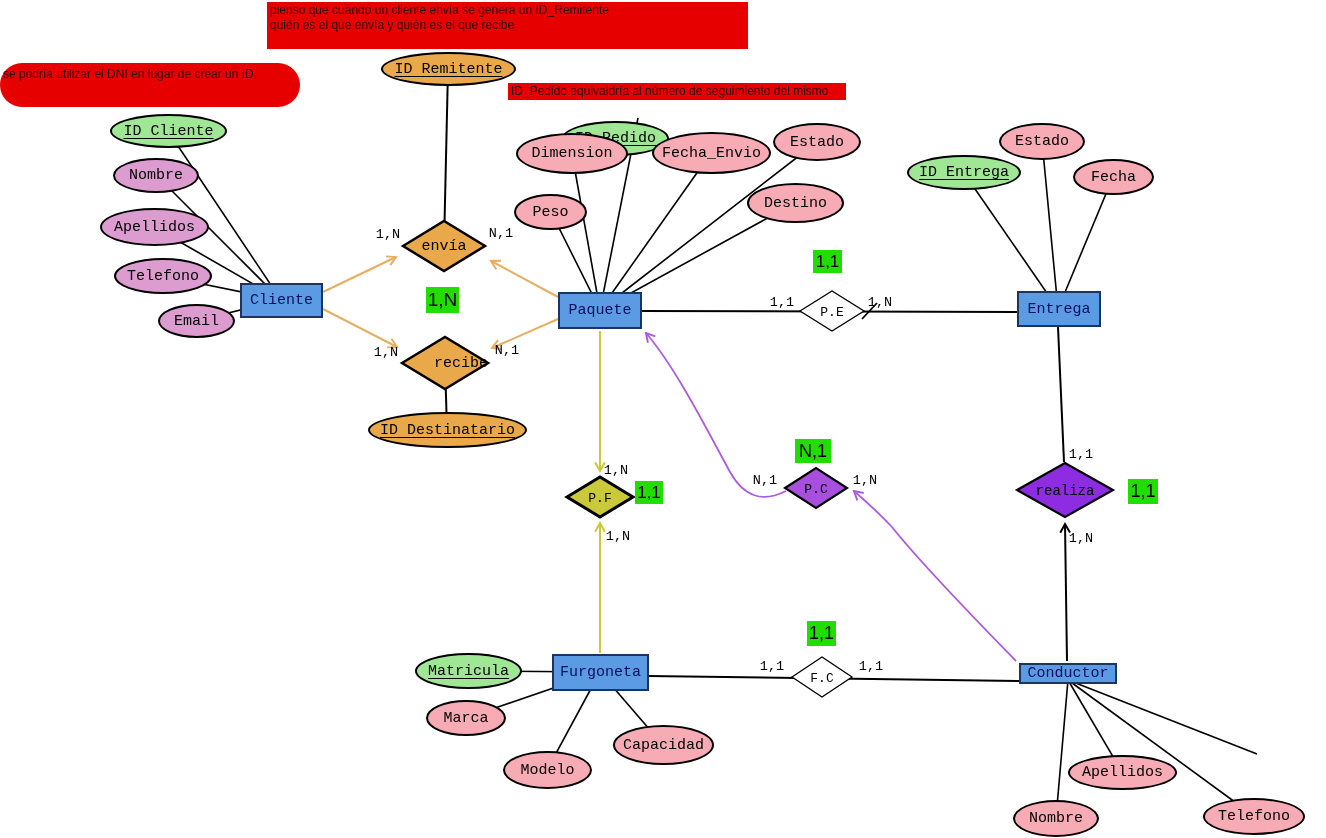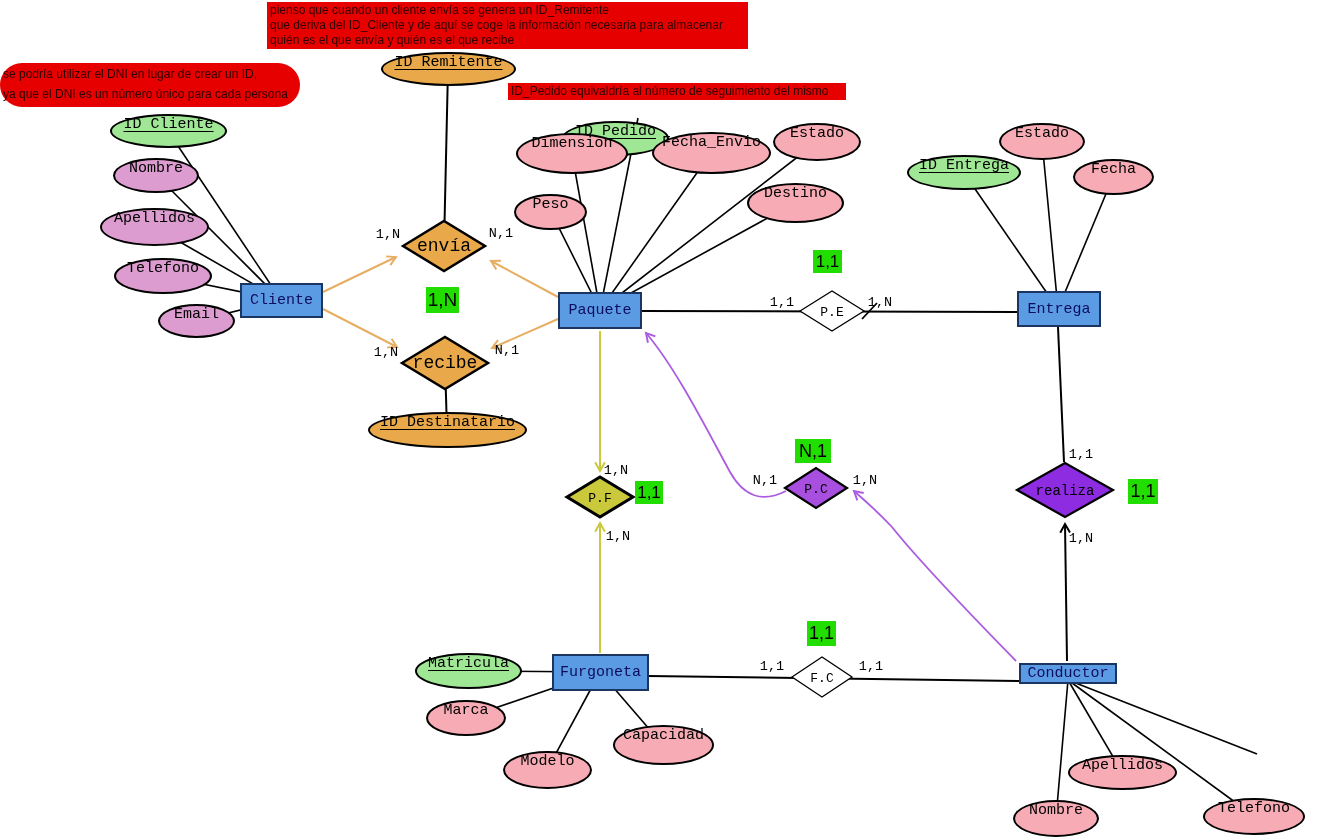--- a/index.html
+++ b/index.html
@@ -1,31 +1,31 @@
 <!DOCTYPE html>
 <html><head>
 <meta charset="utf-8">
 <style>
   html,body{margin:0;padding:0;background:#fff;}
   #stage{position:relative;width:1326px;height:838px;background:#ffffff;overflow:hidden;
          font-family:"Liberation Mono","DejaVu Sans Mono",monospace;padding-left:16px;}
   svg.layer{position:absolute;left:0;top:0;z-index:1;}
   .el{position:absolute;box-sizing:border-box;border:2px solid #000;border-radius:50%;
-      display:flex;justify-content:center;font-size:15px;color:#000;
+      display:flex;align-items:center;justify-content:center;font-size:15px;color:#000;
       z-index:2;white-space:nowrap;}
   .plum{background:#dc9ccf;}
   .pink{background:#f7abb5;}
   .keyattr{background:#9fe695;}
   .orangeattr{background:#e9a94a;}
   .key{text-decoration:underline;text-underline-offset:3px;}
   .ent{position:absolute;box-sizing:border-box;border:2px solid #1a3560;background:#5b9be4;
        display:flex;align-items:center;justify-content:center;font-size:15px;color:#0d0d5e;
        z-index:2;white-space:nowrap;}
   .dt{position:absolute;transform:translate(-50%,-50%);font-size:13px;color:#000;z-index:3;white-space:nowrap;}
-  .dt.big{font-size:18px;}
+  .dt.big{font-size:15px;}
   .dt.mid{font-size:14px;}
   .card{position:absolute;transform:translate(-50%,-50%);font-size:13.5px;color:#000;z-index:3;white-space:nowrap;}
   .gl{position:absolute;background:#22dd00;color:#000;display:flex;align-items:center;justify-content:center;
       font-family:"Liberation Sans","DejaVu Sans",sans-serif;z-index:3;white-space:nowrap;}
   .note{position:absolute;background:#e60000;color:#2e0000;z-index:4;box-sizing:border-box;
         font-family:"Liberation Sans","DejaVu Sans",sans-serif;font-size:12px;padding:1px 3px;white-space:nowrap;}
   .note.top{line-height:15px;}
   .note.left{line-height:20px;}
   .note.mid{line-height:14px;}
 </style>
@@ -108,26 +108,24 @@
       <polygon points="800,311 832,291 864,311 832,331" fill="#ffffff" stroke-width="1.3"></polygon>
       <polygon points="567,497 600,477 633,497 600,517" fill="#c9c93b" stroke-width="3"></polygon>
       <polygon points="785,488 816,468 847,488 816,508" fill="#a94fe0" stroke-width="2.2"></polygon>
       <polygon points="792,677 822,657 852,677 822,697" fill="#ffffff" stroke-width="1.3"></polygon>
       <polygon points="1017,490 1065,463 1113,490 1065,517" fill="#8e2ce2" stroke-width="2.2"></polygon>
     </g>
   </svg>
 
   <div class="note top" style="left:267px;top:2px;width:481px;height:47px;">
     <div>pienso que cuando un cliente envía se genera un ID_Remitente</div>
-    <div>que deriva del ID_Cliente y de aquí se coge la información necesaria para almacenar</div>
     <div>quién es el que envía y quién es el que recibe</div>
   </div>
   <div class="note left" style="left:0px;top:63px;width:300px;height:44px;border-radius:22px;">
     <div>se podría utilizar el DNI en lugar de crear un ID,</div>
-    <div>ya que el DNI es un número único para cada persona</div>
   </div>
   <div class="note mid" style="left:508px;top:83px;width:338px;height:17px;">
     <div>ID_Pedido equivaldría al número de seguimiento del mismo</div>
   </div>
 
   <div class="el keyattr" style="left:110px;top:114px;width:117px;height:34px;">
       <span class="key">ID Cliente</span>
     </div>
   <div class="el plum" style="left:113px;top:158px;width:86px;height:35px;">
       <span>Nombre</span>
@@ -211,21 +209,21 @@
       <span>Entrega</span>
     </div>
   <div class="ent" style="left:552px;top:654px;width:97px;height:37px;">
       <span>Furgoneta</span>
     </div>
   <div class="ent" style="left:1019px;top:663px;width:98px;height:21px;">
       <span>Conductor</span>
     </div>
 
   <div class="dt big" style="left:444px;top:246px;">envía</div>
-  <div class="dt big" style="left:445px;top:363px;">recibe</div>
+  <div class="dt big" style="left:461px;top:363px;">recibe</div>
   <div class="dt" style="left:832px;top:312px;">P.E</div>
   <div class="dt" style="left:600px;top:498px;">P.F</div>
   <div class="dt" style="left:816px;top:489px;">P.C</div>
   <div class="dt" style="left:822px;top:678px;">F.C</div>
   <div class="dt mid" style="left:1065px;top:491px;">realiza</div>
 
   <div class="card" style="left:388px;top:234px;">1,N</div>
   <div class="card" style="left:501px;top:233px;">N,1</div>
   <div class="card" style="left:386px;top:352px;">1,N</div>
   <div class="card" style="left:507px;top:350px;">N,1</div>

